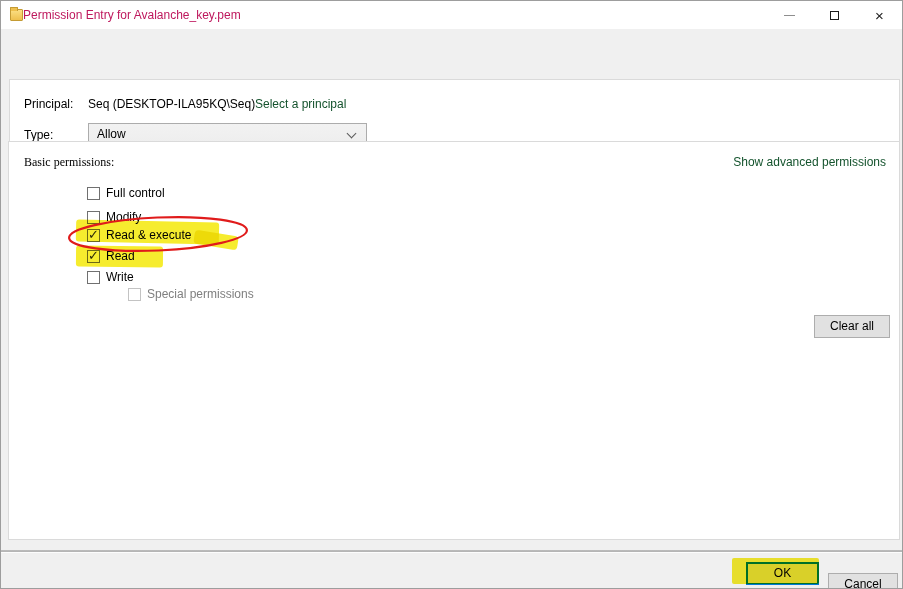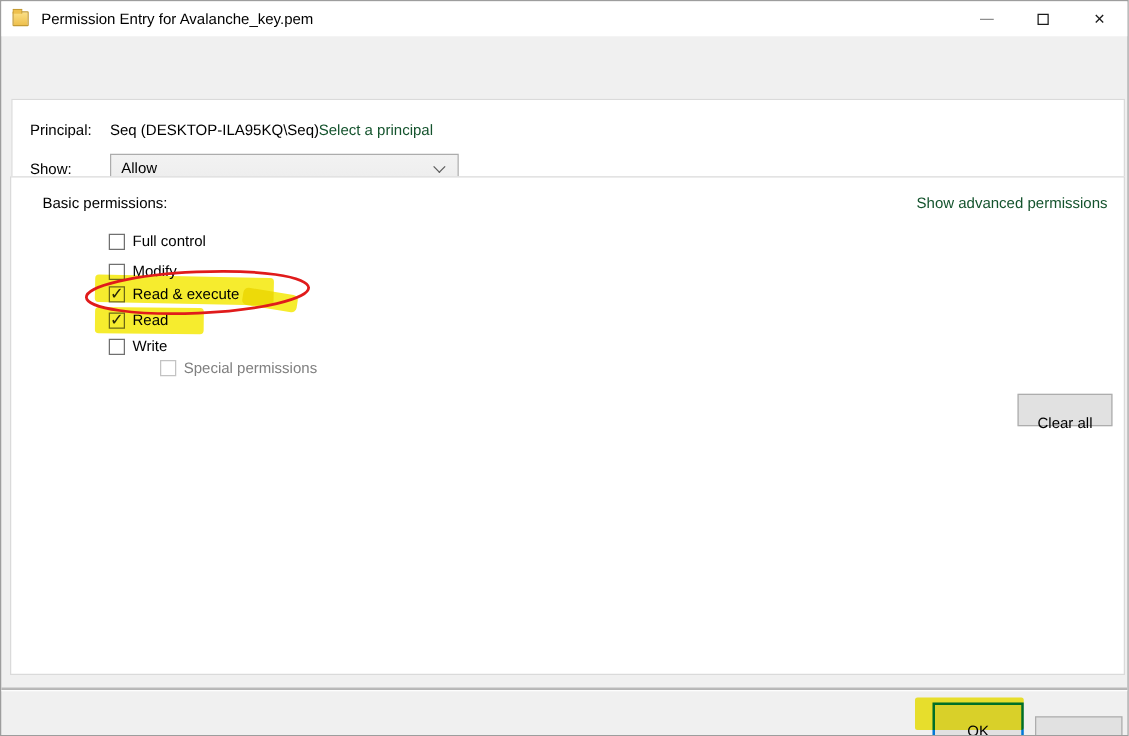--- a/index.html
+++ b/index.html
@@ -7,21 +7,21 @@
   #window{
     position:relative;width:903px;height:589px;background:#f0f0f0;
     border:1px solid #9d9d9d;overflow:hidden;font-size:12px;color:#000;
   }
   
   #titlebar{position:absolute;left:0;top:0;width:100%;height:28px;background:#ffffff;display:flex;align-items:center;}
   .app-icon{position:relative;width:13px;height:12px;margin-left:9px;
     background:linear-gradient(#fbdf84,#eec04e);border:1px solid #c49b33;border-radius:1px;}
   .app-icon::before{content:"";position:absolute;left:-1px;top:-3px;width:6px;height:3px;
     background:#eec04e;border:1px solid #c49b33;border-bottom:none;border-radius:1px 1px 0 0;}
-  .title-text{margin-left:10px;font-size:12px;color:#000000;}
+  .title-text{margin-left:0;font-size:12px;color:#be185d;}
   #caption-buttons{position:absolute;right:0;top:0;height:28px;display:flex;}
   .cap-btn{width:45px;height:28px;display:flex;align-items:center;justify-content:center;cursor:default;}
   .icon-min{width:11px;height:1px;background:#8e8e8e;}
   .icon-max{width:9px;height:9px;border:1px solid #1a1a1a;background:transparent;}
   .icon-close{font-size:15px;line-height:15px;color:#1a1a1a;}
   
   .panel{position:absolute;background:#ffffff;border:1px solid #dadada;}
   #panel-principal{left:8px;top:41px;width:891px;height:77px;margin-top:37px;}
   #panel-permissions{left:7px;top:140px;width:892px;height:399px;}
   .field-label{position:absolute;color:#000;}
@@ -34,21 +34,21 @@
     border-right:1px solid #5a5a5a;border-bottom:1px solid #5a5a5a;transform:rotate(45deg);}
   
   .perm-row{position:absolute;left:78px;height:16px;display:flex;align-items:center;}
   .cb{position:relative;width:13px;height:13px;background:#fff;border:1px solid #707070;flex:0 0 auto;}
   .cb.checked::after{content:"\2713";position:absolute;left:0px;top:-3px;font-size:13px;color:#2b2b2b;}
   .perm-label{margin-left:6px;white-space:nowrap;}
   .perm-row.disabled .cb{border-color:#c3c3c3;}
   .perm-row.disabled .perm-label{color:#7f7f7f;}
   
   .win-btn{position:absolute;background:#e1e1e1;border:1px solid #adadad;
-    font-size:12px;color:#000;text-align:center;line-height:21px;cursor:default;padding:12px;}
+    font-size:12px;color:#000;text-align:center;line-height:21px;cursor:default;padding:0;}
   #btn-clearall{left:805px;top:173px;width:76px;height:23px;}
   #btn-ok{left:745px;top:561px;width:73px;height:23px;border:2px solid #0078d7;line-height:19px;}
   #btn-cancel{left:827px;top:561px;width:70px;height:23px;margin-top:11px;}
   
   #footer-sep{position:absolute;left:0;top:549px;width:100%;height:3px;
     background:linear-gradient(#bdbdbd,#b3b3b3);border-bottom:1px solid #fdfdfd;}
   
   .anno{position:absolute;pointer-events:none;}
   .hl{background:#f6ec2e;mix-blend-mode:multiply;border-radius:3px;}
   #hl-re-main{left:75px;top:220px;width:143px;height:22px;transform:rotate(1.2deg);}
@@ -75,29 +75,29 @@
       <div class="cap-btn">
           <span class="icon-close">×</span>
         </div>
     </div>
   </div>
 
   <div class="panel" id="panel-principal">
     <span class="field-label" style="left:14px;top:17px;">Principal:</span>
     <span class="field-label" style="left:78px;top:17px;">Seq (DESKTOP-ILA95KQ\Seq)</span>
     <a class="link" style="position:absolute;left:245px;top:17px;">Select a principal</a>
-    <span class="field-label" style="left:14px;top:48px;">Show:</span>
+    <span class="field-label" style="left:14px;top:48px;">Type:</span>
     <div id="type-dropdown">
       <span class="dd-text">Allow</span>
       <span class="chevron-down"></span>
     </div>
   </div>
 
   <div class="panel" id="panel-permissions">
-    <span class="field-label" style="left:25px;top:13px;">Basic permissions:</span>
+    <span class="field-label" style="left:15px;top:13px;font-family:Liberation Serif, serif;">Basic permissions:</span>
     <a class="link" style="position:absolute;right:13px;top:13px;">Show advanced permissions</a>
 
     <div class="perm-row" style="top:43px;">
       <span class="cb"></span>
       <span class="perm-label">Full control</span>
     </div>
     <div class="perm-row" style="top:67px;">
       <span class="cb"></span>
       <span class="perm-label">Modify</span>
     </div>

